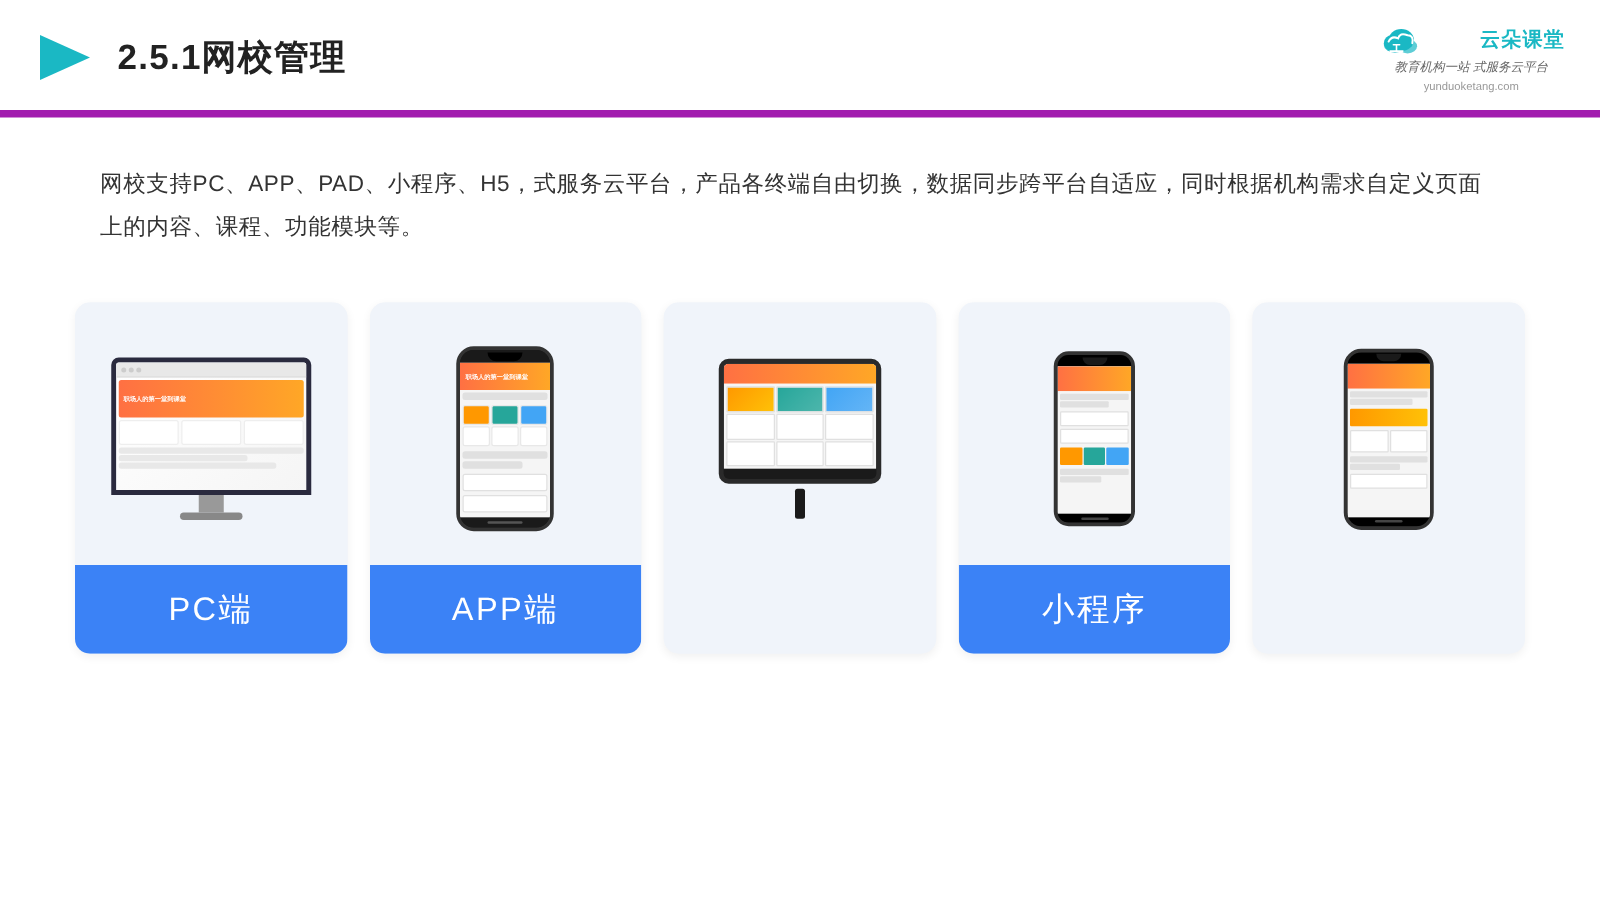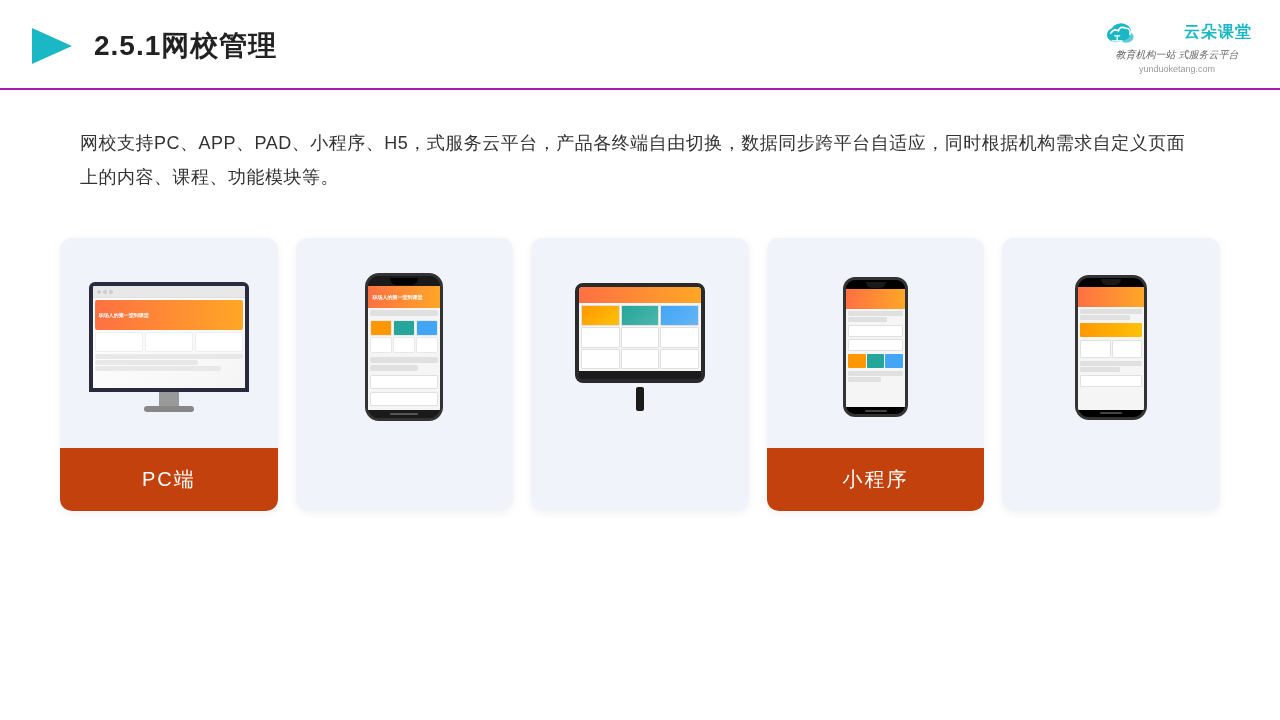--- a/index.html
+++ b/index.html
@@ -10,21 +10,21 @@
       font-family: 'Microsoft YaHei', 'PingFang SC', sans-serif;
       overflow: hidden;
     }
 
     
     .header {
       display: flex;
       align-items: center;
       justify-content: space-between;
       padding: 18px 28px 14px 28px;
-      border-bottom: 2px solid #a21caf;
+      border-bottom: 6px solid #a21caf;
     }
     .header-left {
       display: flex;
       align-items: center;
       gap: 18px;
     }
     .play-icon {
       width: 48px;
       height: 48px;
     }
@@ -103,24 +103,24 @@
       height: 210px;
       display: flex;
       align-items: center;
       justify-content: center;
       padding: 18px 10px 10px 10px;
       background: #f0f4fa;
     }
 
     .card-label {
       width: 100%;
-      background: #c2410c;
+      background: #3b82f6;
       color: #fff;
       text-align: center;
-      font-size: 20px;
+      font-size: 26px;
       font-weight: 500;
       padding: 18px 0;
       letter-spacing: 2px;
     }
 
     
     
     .pc-monitor {
       display: flex;
       flex-direction: column;
@@ -486,20 +486,21 @@
               <div style="height:14px; background:#fff; border-radius:2px; border:0.5px solid #e0e0e0; margin-top:2px;"></div>
               <div style="height:14px; background:#fff; border-radius:2px; border:0.5px solid #e0e0e0; margin-top:1px;"></div>
             </div>
           </div>
           <div class="phone-bottom-bar">
               <div class="phone-home-line"></div>
             </div>
         </div>
       </div>
     </div>
+    <div class="card-label">APP端</div>
   </div>
 
   <div class="card">
     <div class="card-image-area">
       <div class="tablet-mockup">
         <div class="tablet-body">
           <div class="tablet-screen">
             <div class="tablet-header"></div>
             <div class="tablet-body-content">
               <div class="tablet-cell orange"></div>

